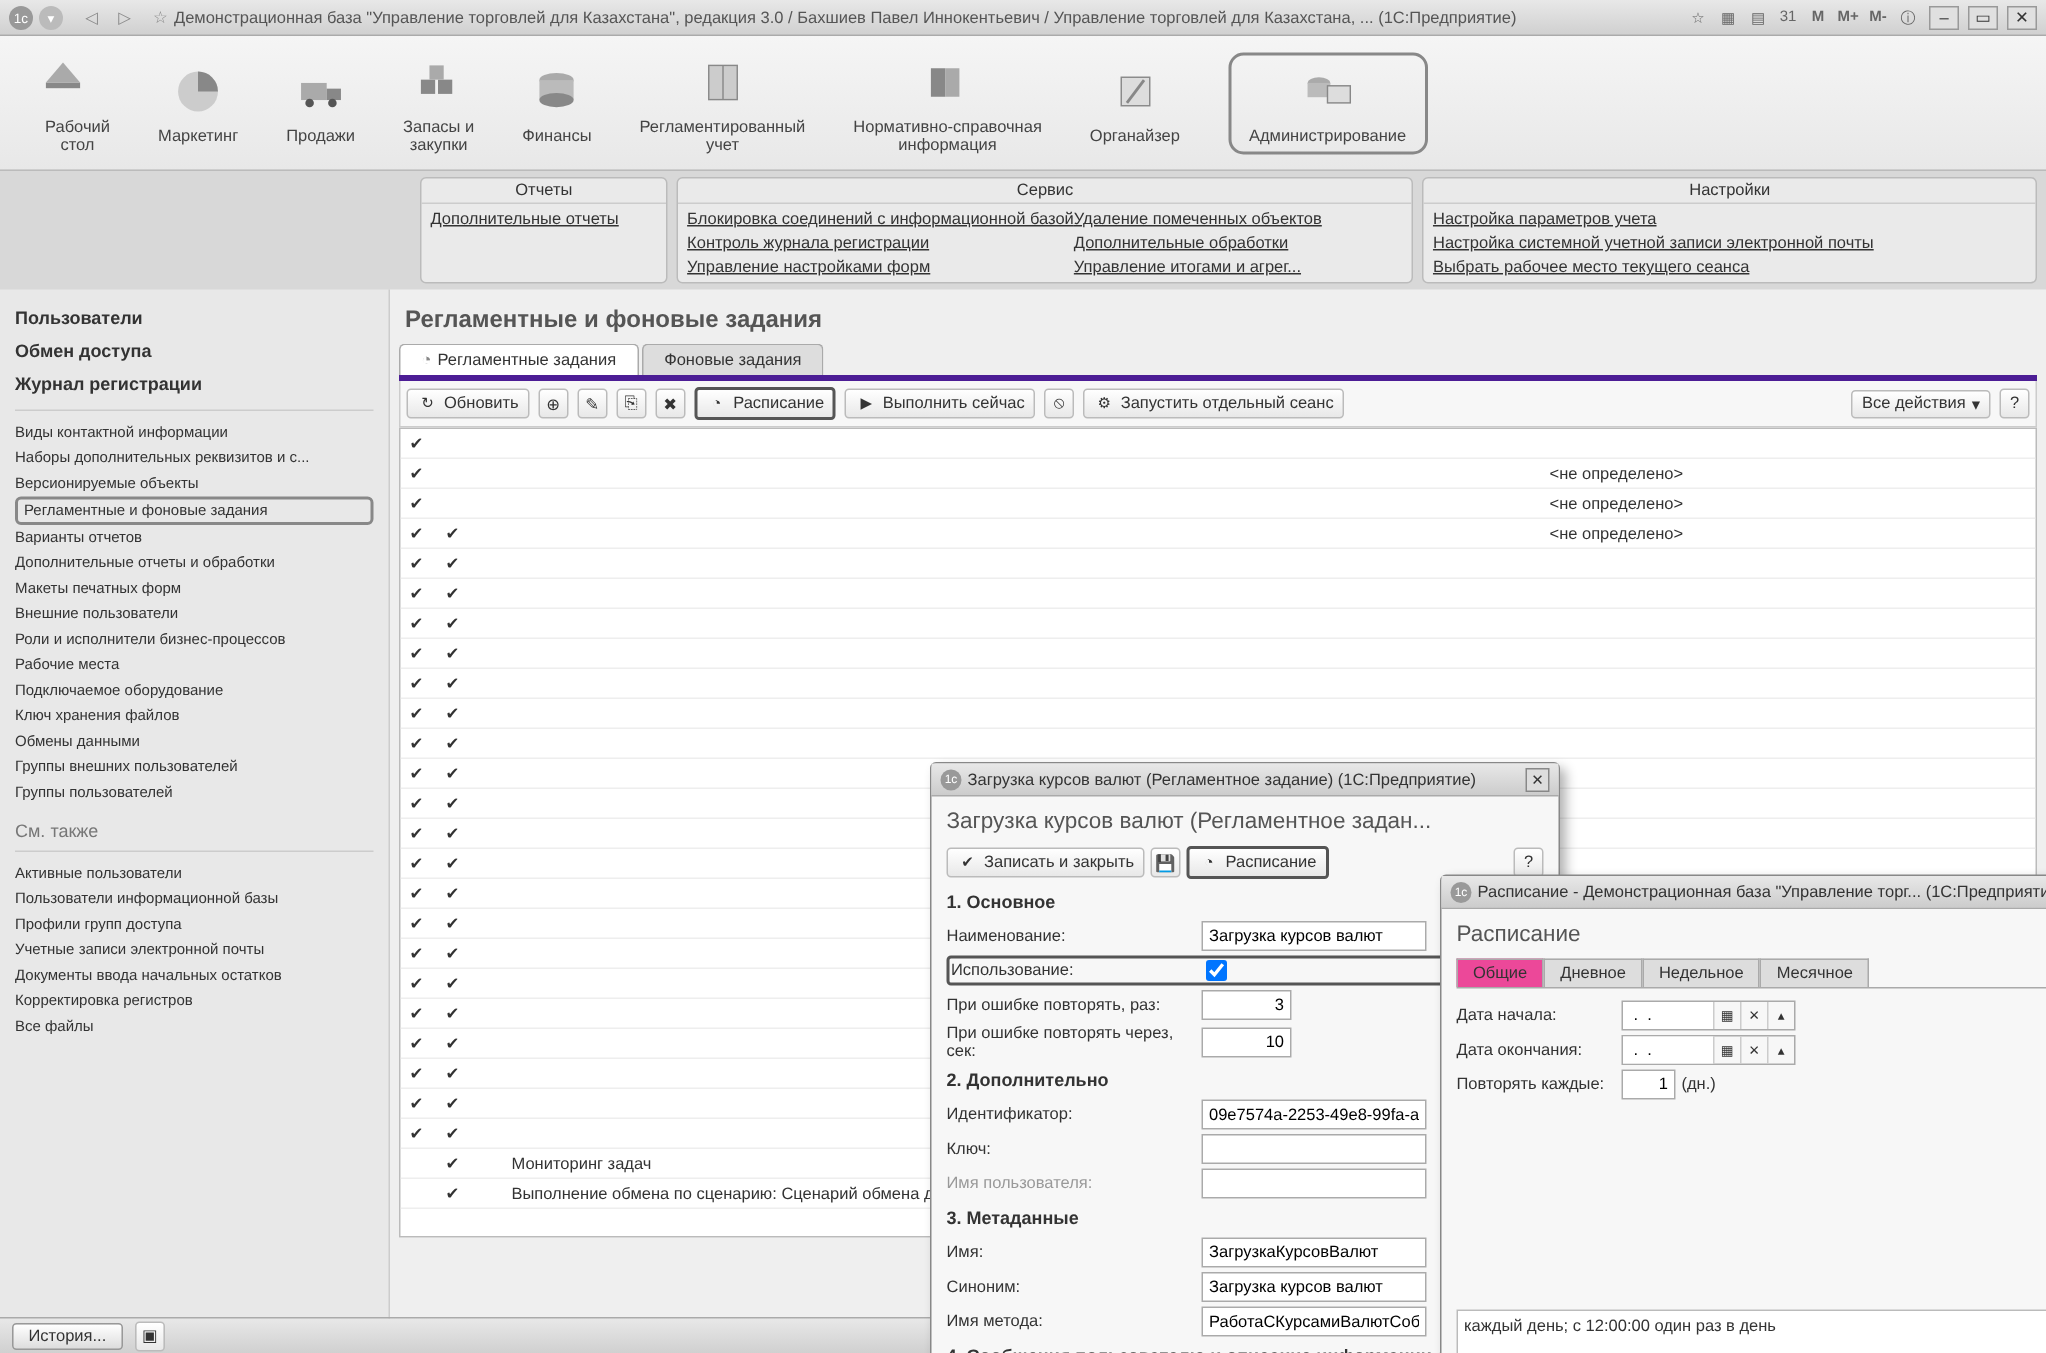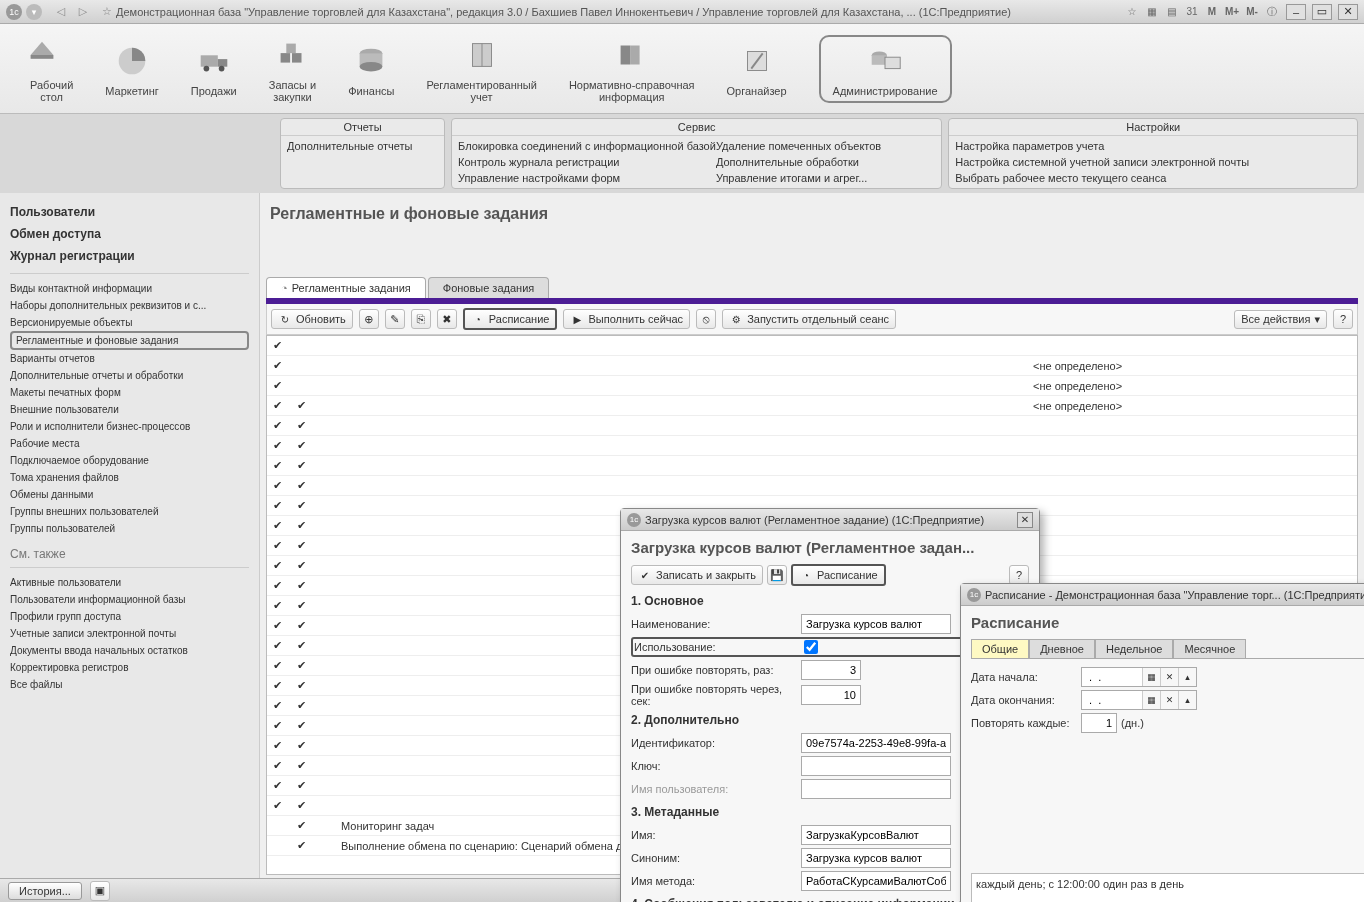--- a/index.html
+++ b/index.html
@@ -20,37 +20,37 @@
 .main-toolbar { height: 90px; background: linear-gradient(#f5f5f5,#e8e8e8); border-bottom: 1px solid #bbb; display: flex; align-items: center; padding: 4px 10px; gap: 32px; }
 .tool-item { display: flex; flex-direction: column; align-items: center; gap: 4px; cursor: pointer; text-align: center; font-size: 11px; color: #444; }
 .tool-ico { width: 40px; height: 40px; display: flex; align-items: center; justify-content: center; }
 .tool-ico svg { width: 38px; height: 38px; }
 .tool-item.highlighted { border: 2px solid #888; border-radius: 10px; padding: 4px 12px; }
 
 
 .subpanels { display: flex; gap: 6px; padding: 4px 6px 4px 280px; }
 .subpanel { border: 1px solid #bbb; border-radius: 4px; background: #eaeaea; flex: 1; }
 .subpanel-hdr { text-align: center; font-size: 11px; padding: 2px; border-bottom: 1px solid #ccc; }
-.subpanel-body { padding: 2px 6px; }
+.subpanel-body { padding: 2px 6px; text-decoration: underline; }
 .subpanel-body .link { font-size: 11px; color: #333; padding: 2px 0; cursor: pointer; white-space: nowrap; }
 .subpanel-row { display: flex; }
 .subpanel-col { flex: 1; }
 
 
 .layout { display: flex; height: calc(100% - 24px - 90px - 60px - 26px); }
 .sidebar { width: 260px; padding: 8px 10px; background: #e8e8e8; border-right: 1px solid #ccc; overflow: hidden; }
 .sidebar .group-hdr { font-weight: bold; font-size: 12px; padding: 4px 0; }
 .sidebar .item { font-size: 10px; padding: 3px 0; cursor: pointer; white-space: nowrap; overflow: hidden; text-overflow: ellipsis; }
 .sidebar .item.highlighted { border: 2px solid #888; border-radius: 4px; padding: 2px 4px; }
 .sidebar hr { border: none; border-top: 1px solid #ccc; margin: 6px 0; }
 .sidebar .see-also { color: #777; font-size: 12px; margin-top: 10px; }
 
 .content { flex: 1; background: #efefef; padding: 6px; position: relative; }
 .page-title { font-size: 16px; font-weight: bold; color: #555; padding: 6px 4px; }
-.tabs { display: flex; border-bottom: 6px solid #4c1d95; margin-top: 48px; }
+.tabs { display: flex; border-bottom: 4px solid #4c1d95; }
 .tab { padding: 4px 14px; border: 1px solid #aaa; border-bottom: none; background: #ddd; border-radius: 4px 4px 0 0; margin-right: 2px; font-size: 11px; cursor: pointer; }
 .tab.active { background: #fff; }
 .tab .dot { color: #888; margin-right: 4px; }
 
 .toolbar2 { display: flex; align-items: center; gap: 6px; padding: 4px; background: #f7f7f7; border: 1px solid #ccc; border-top: none; }
 .tb2-btn { display: inline-flex; align-items: center; gap: 4px; padding: 2px 6px; border: 1px solid #bbb; border-radius: 3px; background: linear-gradient(#fff,#e8e8e8); cursor: pointer; font-size: 11px; }
 .tb2-btn.highlighted { border: 2px solid #555; }
 .tb2-ico { width: 14px; height: 14px; display: inline-flex; align-items: center; justify-content: center; font-size: 10px; }
 .tb2-spacer { flex: 1; }
 .mini-btn { width: 20px; height: 20px; border: 1px solid #bbb; border-radius: 3px; background: linear-gradient(#fff,#e8e8e8); display: inline-flex; align-items: center; justify-content: center; cursor: pointer; }
@@ -66,37 +66,37 @@
 .grid-body { }
 .grid-row { display: flex; border-bottom: 1px solid #eee; height: 20px; align-items: center; }
 .grid-row .cell { padding: 2px 6px; border-right: 1px solid transparent; font-size: 11px; }
 .chk { color: #333; }
 
 
 .dialog { position: absolute; background: #f7f7f7; border: 1px solid #888; box-shadow: 4px 4px 8px rgba(0,0,0,0.3); border-radius: 4px; }
 .dlg-title { height: 22px; background: linear-gradient(#e8e8e8,#ccc); display: flex; align-items: center; padding: 0 6px; border-bottom: 1px solid #aaa; font-size: 11px; }
 .dlg-title .close { margin-left: auto; width: 16px; height: 16px; border: 1px solid #888; background: #ddd; display: flex; align-items: center; justify-content: center; font-size: 10px; cursor: pointer; }
 .dlg-body { padding: 8px 10px; }
-.dlg-hdr { font-size: 15px; font-weight: bold; color: #555; margin-bottom: 8px; }
+.dlg-hdr { font-size: 15px; font-weight: normal; color: #555; margin-bottom: 8px; }
 .dlg-toolbar { display: flex; gap: 4px; align-items: center; margin-bottom: 8px; }
 .section-hdr { font-weight: bold; font-size: 12px; margin: 6px 0; }
 .form-row { display: flex; align-items: center; margin: 3px 0; }
 .form-row label { width: 170px; font-size: 11px; }
 .form-row input[type=text], .form-row input[type=number] { border: 1px solid #aaa; padding: 2px 4px; font-size: 11px; height: 20px; }
 .form-row input.wide { width: 150px; }
 .form-row input.num { width: 60px; text-align: right; }
 .form-row.highlighted { border: 2px solid #555; border-radius: 3px; padding: 1px; }
 .form-row input[type=checkbox] { width: 14px; height: 14px; }
 
 .dialog1 { left: 360px; top: 315px; width: 420px; height: 480px; z-index: 10; }
 .dialog2 { left: 700px; top: 390px; width: 450px; height: 400px; z-index: 20; }
 
 .dlg2-tabs { display: flex; border-bottom: 1px solid #aaa; margin-bottom: 8px; }
 .dlg2-tab { padding: 3px 10px; border: 1px solid #aaa; border-bottom: none; background: #ddd; font-size: 11px; cursor: pointer; }
-.dlg2-tab.active { background: #fef9c3; }
+.dlg2-tab.active { background: #ec4899; }
 .date-input { display: inline-flex; border: 1px solid #aaa; height: 20px; }
 .date-input input { border: none; width: 60px; font-size: 11px; padding: 0 4px; }
 .date-input .ico { width: 18px; border-left: 1px solid #ccc; display: flex; align-items: center; justify-content: center; font-size: 9px; }
 .desc-box { border: 1px solid #bbb; background: #fff; padding: 4px; font-size: 11px; margin-top: 140px; height: 40px; }
 
 
 .statusbar { position: absolute; bottom: 0; left: 0; right: 0; height: 24px; background: linear-gradient(#e8e8e8,#d0d0d0); border-top: 1px solid #aaa; display: flex; align-items: center; padding: 0 8px; gap: 8px; }
 .status-btn { padding: 2px 10px; border: 1px solid #999; border-radius: 3px; background: linear-gradient(#fff,#ddd); font-size: 11px; }
 .status-msg { margin-left: auto; font-size: 11px; color: #555; display: flex; align-items: center; gap: 4px; }
 .status-msg .info-ico { width: 14px; height: 14px; background: #888; border-radius: 2px; color: #fff; display: inline-flex; align-items: center; justify-content: center; font-size: 9px; }
@@ -263,21 +263,21 @@
     <div class="item">Наборы дополнительных реквизитов и с...</div>
     <div class="item">Версионируемые объекты</div>
     <div class="item highlighted">Регламентные и фоновые задания</div>
     <div class="item">Варианты отчетов</div>
     <div class="item">Дополнительные отчеты и обработки</div>
     <div class="item">Макеты печатных форм</div>
     <div class="item">Внешние пользователи</div>
     <div class="item">Роли и исполнители бизнес-процессов</div>
     <div class="item">Рабочие места</div>
     <div class="item">Подключаемое оборудование</div>
-    <div class="item">Тома хранения файлов</div>
+    <div class="item">Ключ хранения файлов</div>
     <div class="item">Обмены данными</div>
     <div class="item">Группы внешних пользователей</div>
     <div class="item">Группы пользователей</div>
     <div class="see-also">См. также</div>
     <hr>
     <div class="item">Активные пользователи</div>
     <div class="item">Пользователи информационной базы</div>
     <div class="item">Профили групп доступа</div>
     <div class="item">Учетные записи электронной почты</div>
     <div class="item">Документы ввода начальных остатков</div>

